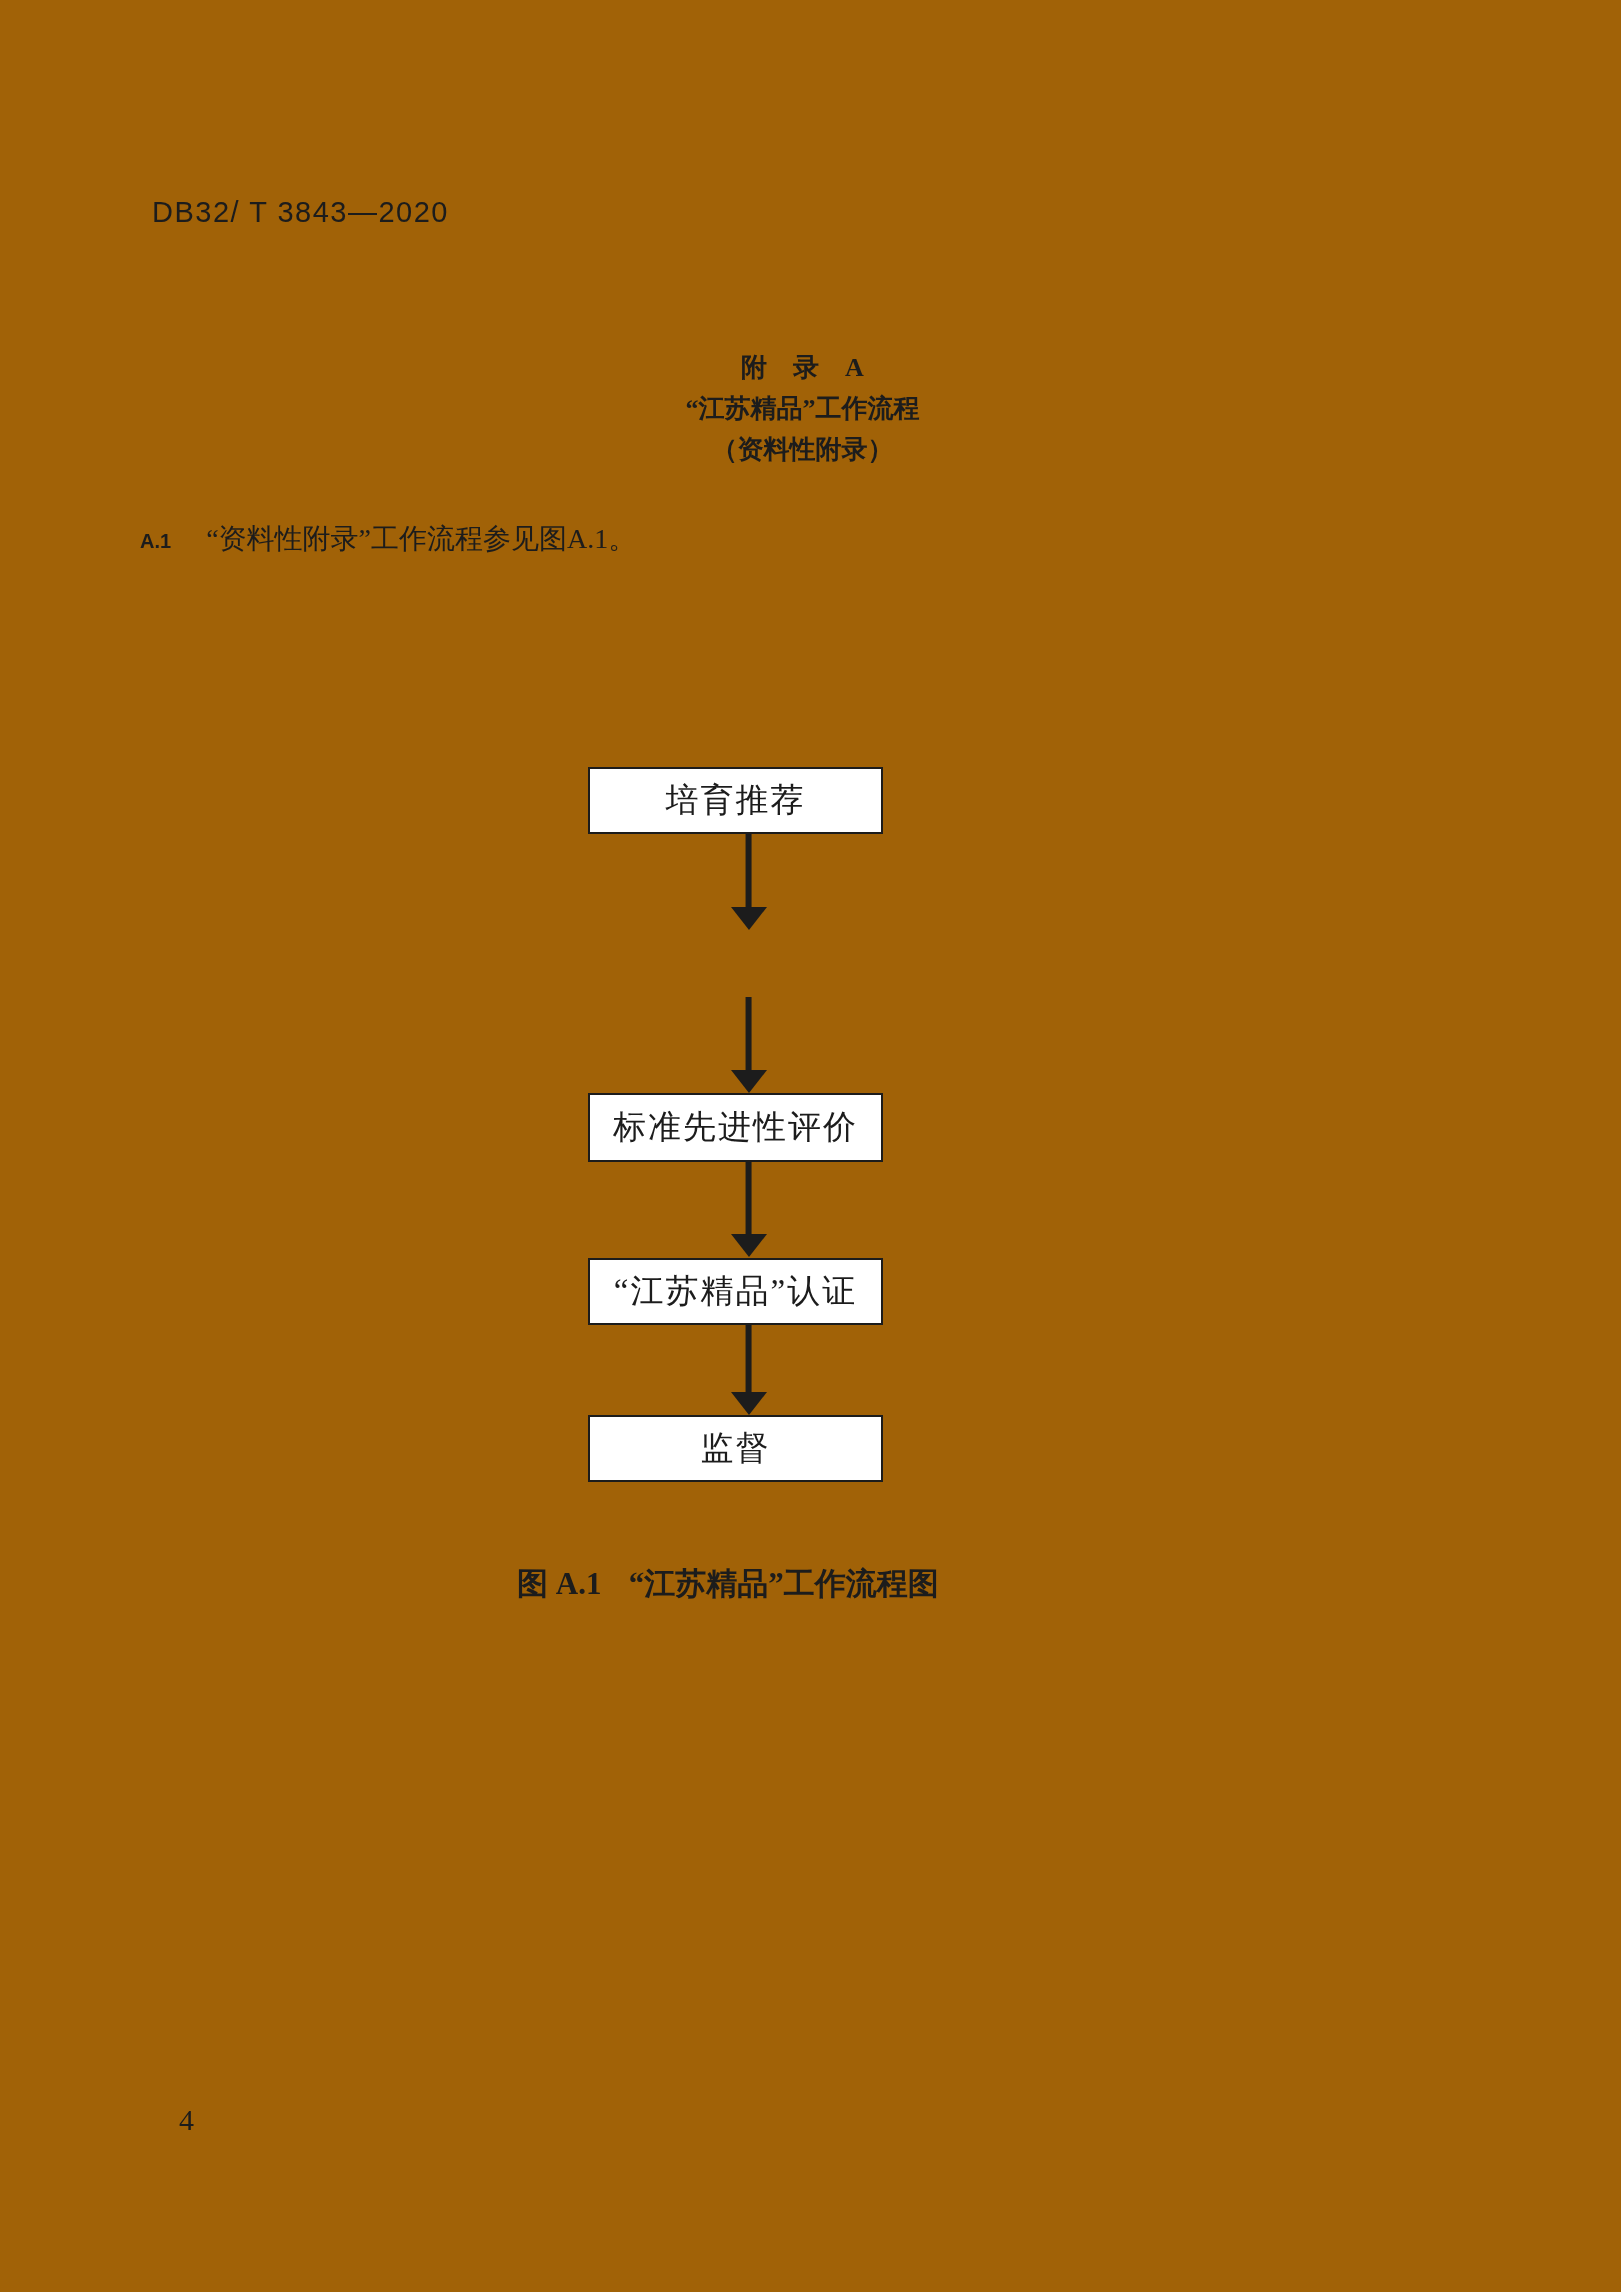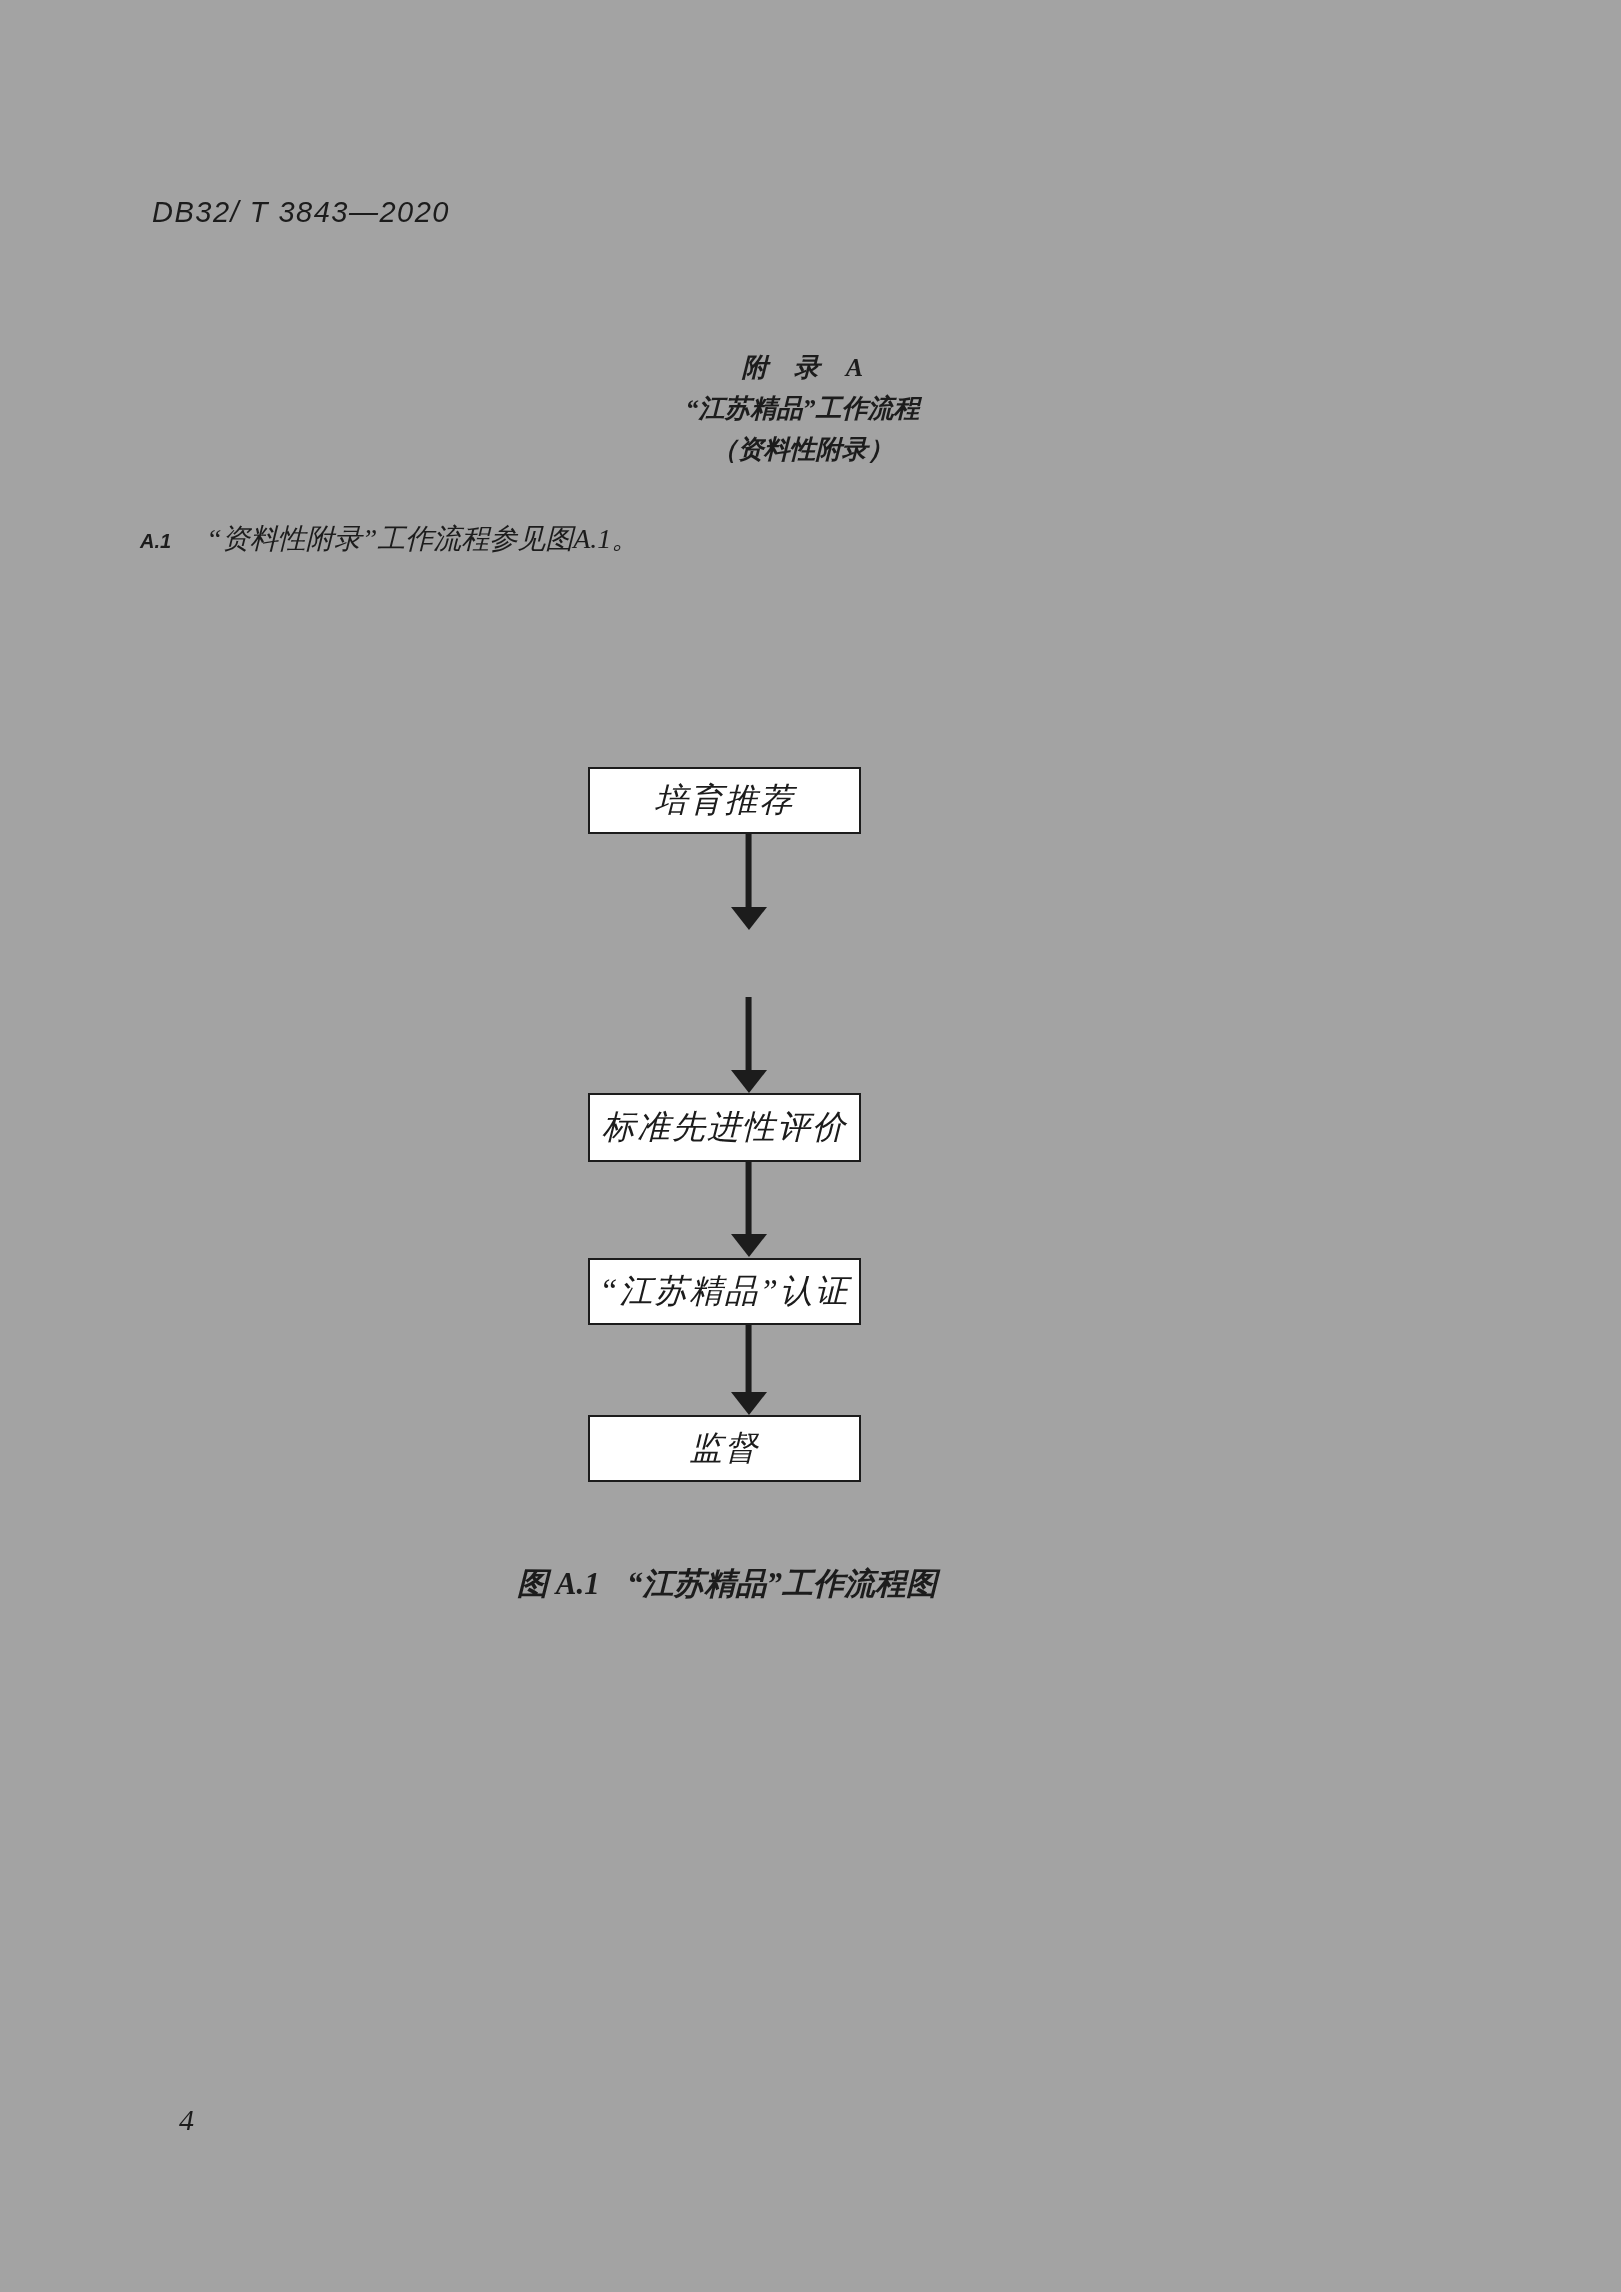--- a/index.html
+++ b/index.html
@@ -5,23 +5,22 @@
   * { box-sizing: border-box; margin: 0; padding: 0; }
   html, body { background: #ffffff; }
   body {
     font-family: "Liberation Serif", "DejaVu Serif", serif;
     color: #1c1c1c;
   }
   .page {
     position: relative;
     width: 1621px;
     height: 2293px;
-    background: #a3a3a3;
+    background: #a16207;
     overflow: hidden;
-    font-style: italic;
   }
   .doc-header {
     position: absolute;
     left: 152px;
     top: 196px;
     font-family: "Liberation Sans", "DejaVu Sans", sans-serif;
     font-size: 29px;
     letter-spacing: 1.5px;
     font-weight: normal;
     white-space: nowrap;
@@ -51,21 +50,21 @@
     font-size: 20px;
   }
   .flowchart {
     position: absolute;
     left: 0; top: 0;
     width: 1621px; height: 2293px;
   }
   .fbox {
     position: absolute;
     left: 588px;
-    width: 273px;
+    width: 295px;
     height: 67px;
     border: 2px solid #1c1c1c;
     background: #ffffff;
     display: flex;
     align-items: center;
     justify-content: center;
   }
   .fbox-label {
     font-size: 33px;
     letter-spacing: 2px;

